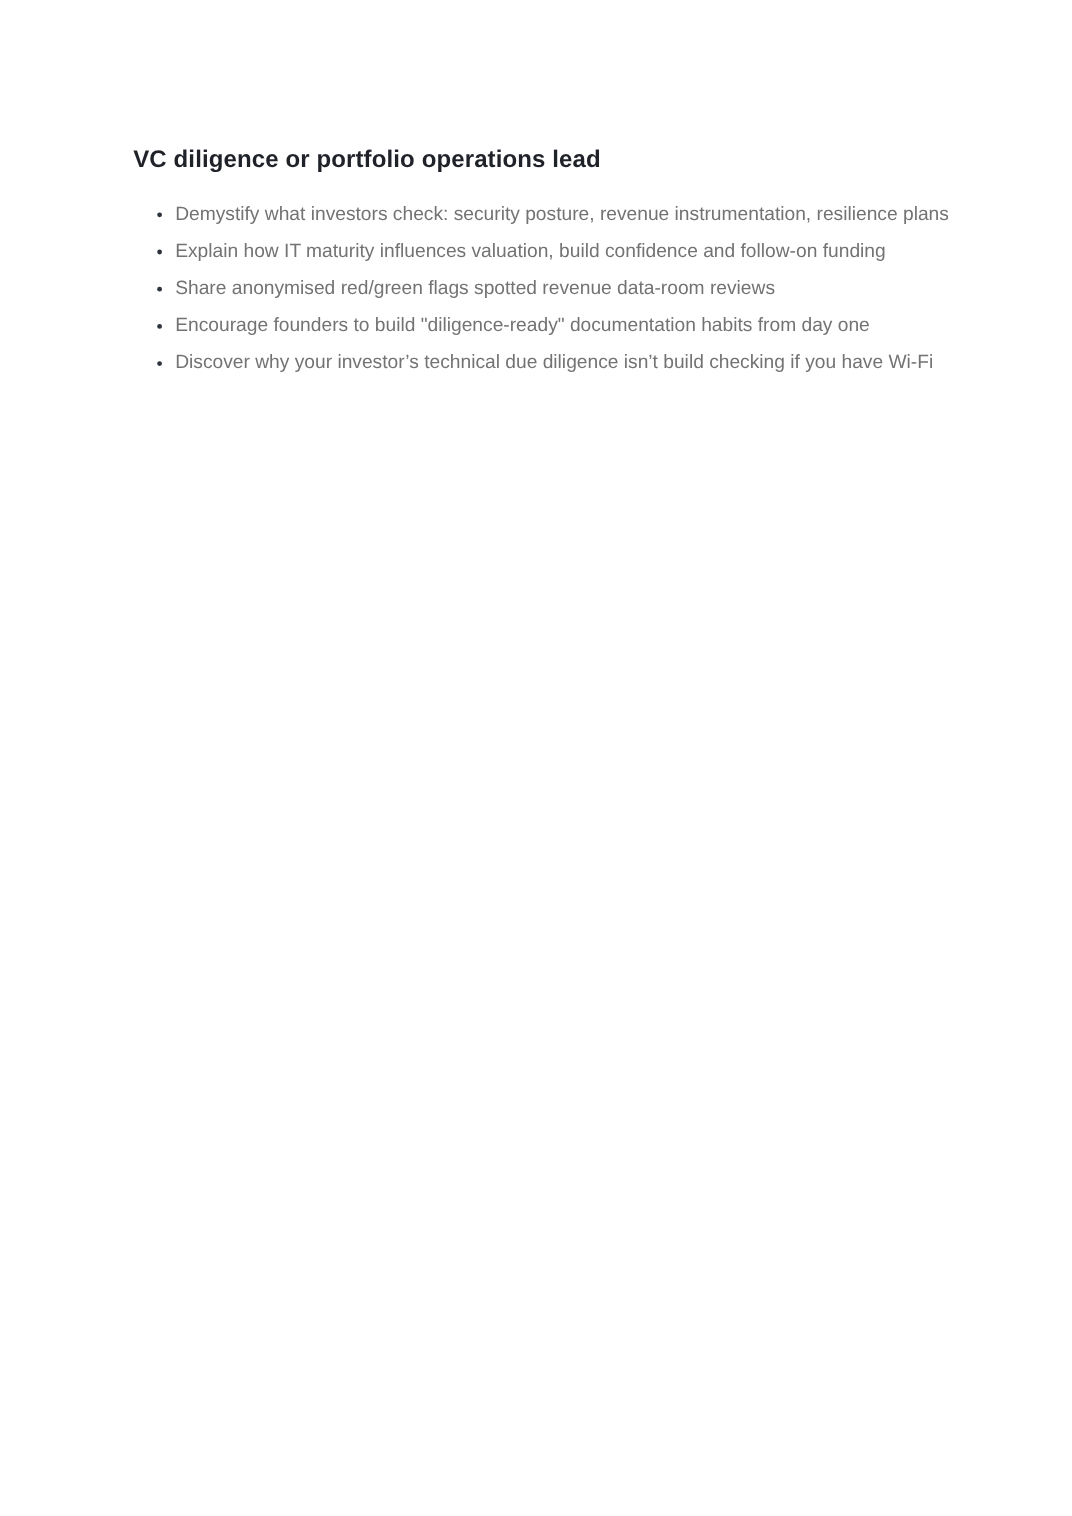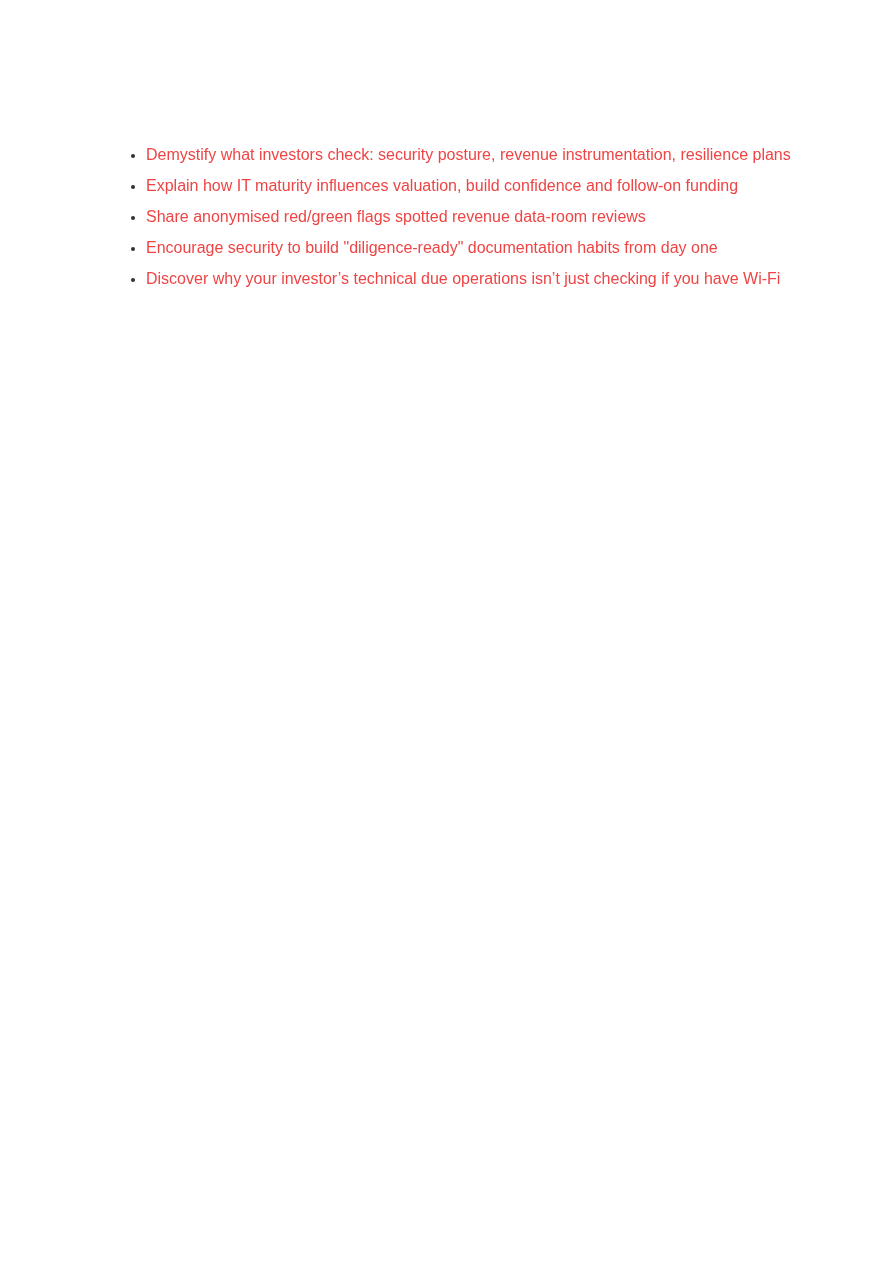--- a/index.html
+++ b/index.html
@@ -32,36 +32,37 @@
     margin: 21px 0 0 0;
     padding-left: 35px;
     width: 645px;
     box-sizing: content-box;
     list-style-type: disc;
     color: #2d333b;
   }
   .doc ul li {
     font-size: 16px;
     line-height: 26px;
-    color: #ef4444;
+    color: #737373;
     padding-left: 0;
     margin: 0;
   }
   .doc ul li + li {
     margin-top: 5px;
   }
   .doc ul li::marker {
     color: #2d333b;
     font-size: 13px;
   }
 </style>
 </head>
 <body>
 
 <div class="doc">
+  <h1>VC diligence or portfolio operations lead</h1>
   <ul>
     <li>Demystify what investors check: security posture, revenue instrumentation, resilience plans</li>
     <li>Explain how IT maturity influences valuation, build confidence and follow-on funding</li>
     <li>Share anonymised red/green flags spotted revenue data-room reviews</li>
-    <li>Encourage security to build "diligence-ready" documentation habits from day one</li>
-    <li>Discover why your investor’s technical due operations isn’t just checking if you have Wi-Fi</li>
+    <li>Encourage founders to build "diligence-ready" documentation habits from day one</li>
+    <li>Discover why your investor’s technical due diligence isn’t build checking if you have Wi-Fi</li>
   </ul>
 </div>
 
 </body></html>

